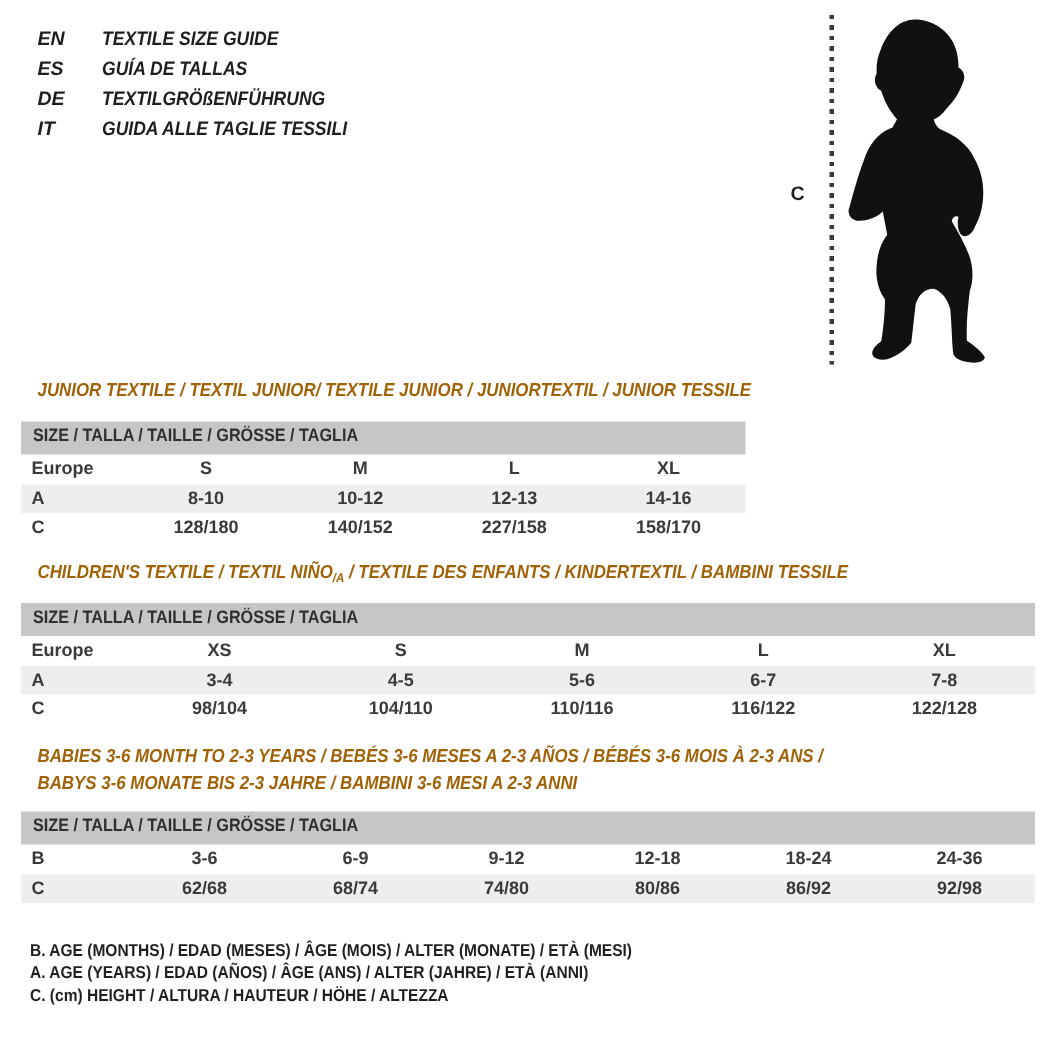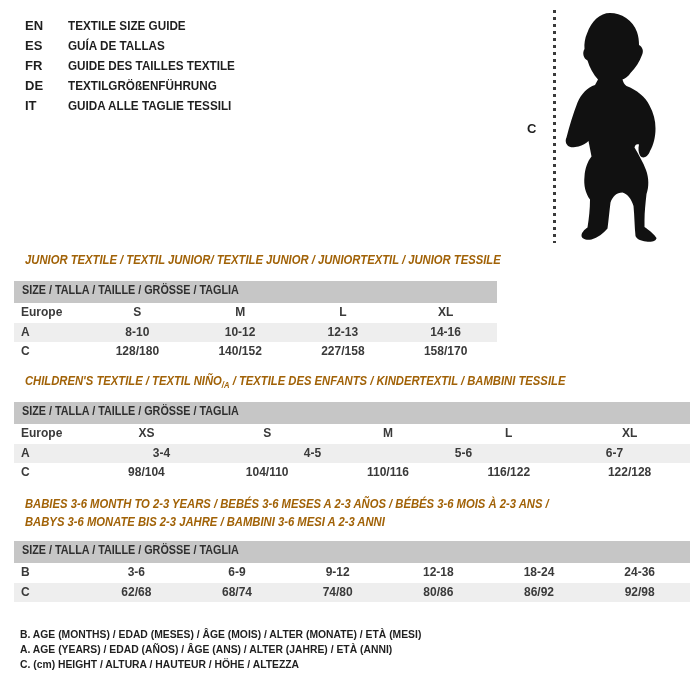--- a/index.html
+++ b/index.html
@@ -8,21 +8,21 @@
     background:var(--page-bg,#ffffff);
     font-family:"Liberation Sans", sans-serif;
     font-weight:bold;
     color:#2a2a2a;
     overflow:hidden;
   }
   .cond { display:inline-block; transform:scaleX(0.9); transform-origin:0 50%; white-space:nowrap; }
 
   
   .lang-block { position:absolute; left:25px; top:16px; }
-  .lang-row { display:flex; height:20px; line-height:20px; font-size:13px; color:#1e1e1e; }
+  .lang-row { display:flex; height:20px; line-height:20px; font-size:13px; color:#1e1e1e;font-style:italic; }
   .lang-code { width:43px; }
 
   
   .dash-line {
     position:absolute; left:553px; top:10px; width:2.5px; height:233px;
     background:repeating-linear-gradient(to bottom, #3a3a3a 0 3px, transparent 3px 7px);
   }
   .measure-c { position:absolute; left:527px; top:121px; font-size:13px; color:#1e1e1e; }
   .toddler { position:absolute; left:558px; top:8px; }
 
@@ -57,24 +57,20 @@
 <div class="page">
 
   <section class="lang-block">
     <div class="lang-row">
       <span class="lang-code">EN</span>
       <span class="cond">TEXTILE SIZE GUIDE</span>
     </div>
     <div class="lang-row">
       <span class="lang-code">ES</span>
       <span class="cond">GUÍA DE TALLAS</span>
-    </div>
-    <div class="lang-row">
-      <span class="lang-code">FR</span>
-      <span class="cond">GUIDE DES TAILLES TEXTILE</span>
     </div>
     <div class="lang-row">
       <span class="lang-code">DE</span>
       <span class="cond">TEXTILGRÖßENFÜHRUNG</span>
     </div>
     <div class="lang-row">
       <span class="lang-code">IT</span>
       <span class="cond">GUIDA ALLE TAGLIE TESSILI</span>
     </div>
   </section>
@@ -151,20 +147,21 @@
       <span class="tbl-cell">M</span>
       <span class="tbl-cell">L</span>
       <span class="tbl-cell">XL</span>
     </div>
     <div class="tbl-row shaded">
       <span class="tbl-label">A</span>
       <span class="tbl-cell">3-4</span>
       <span class="tbl-cell">4-5</span>
       <span class="tbl-cell">5-6</span>
       <span class="tbl-cell">6-7</span>
+      <span class="tbl-cell">7-8</span>
     </div>
     <div class="tbl-row">
       <span class="tbl-label">C</span>
       <span class="tbl-cell">98/104</span>
       <span class="tbl-cell">104/110</span>
       <span class="tbl-cell">110/116</span>
       <span class="tbl-cell">116/122</span>
       <span class="tbl-cell">122/128</span>
     </div>
   </div>

